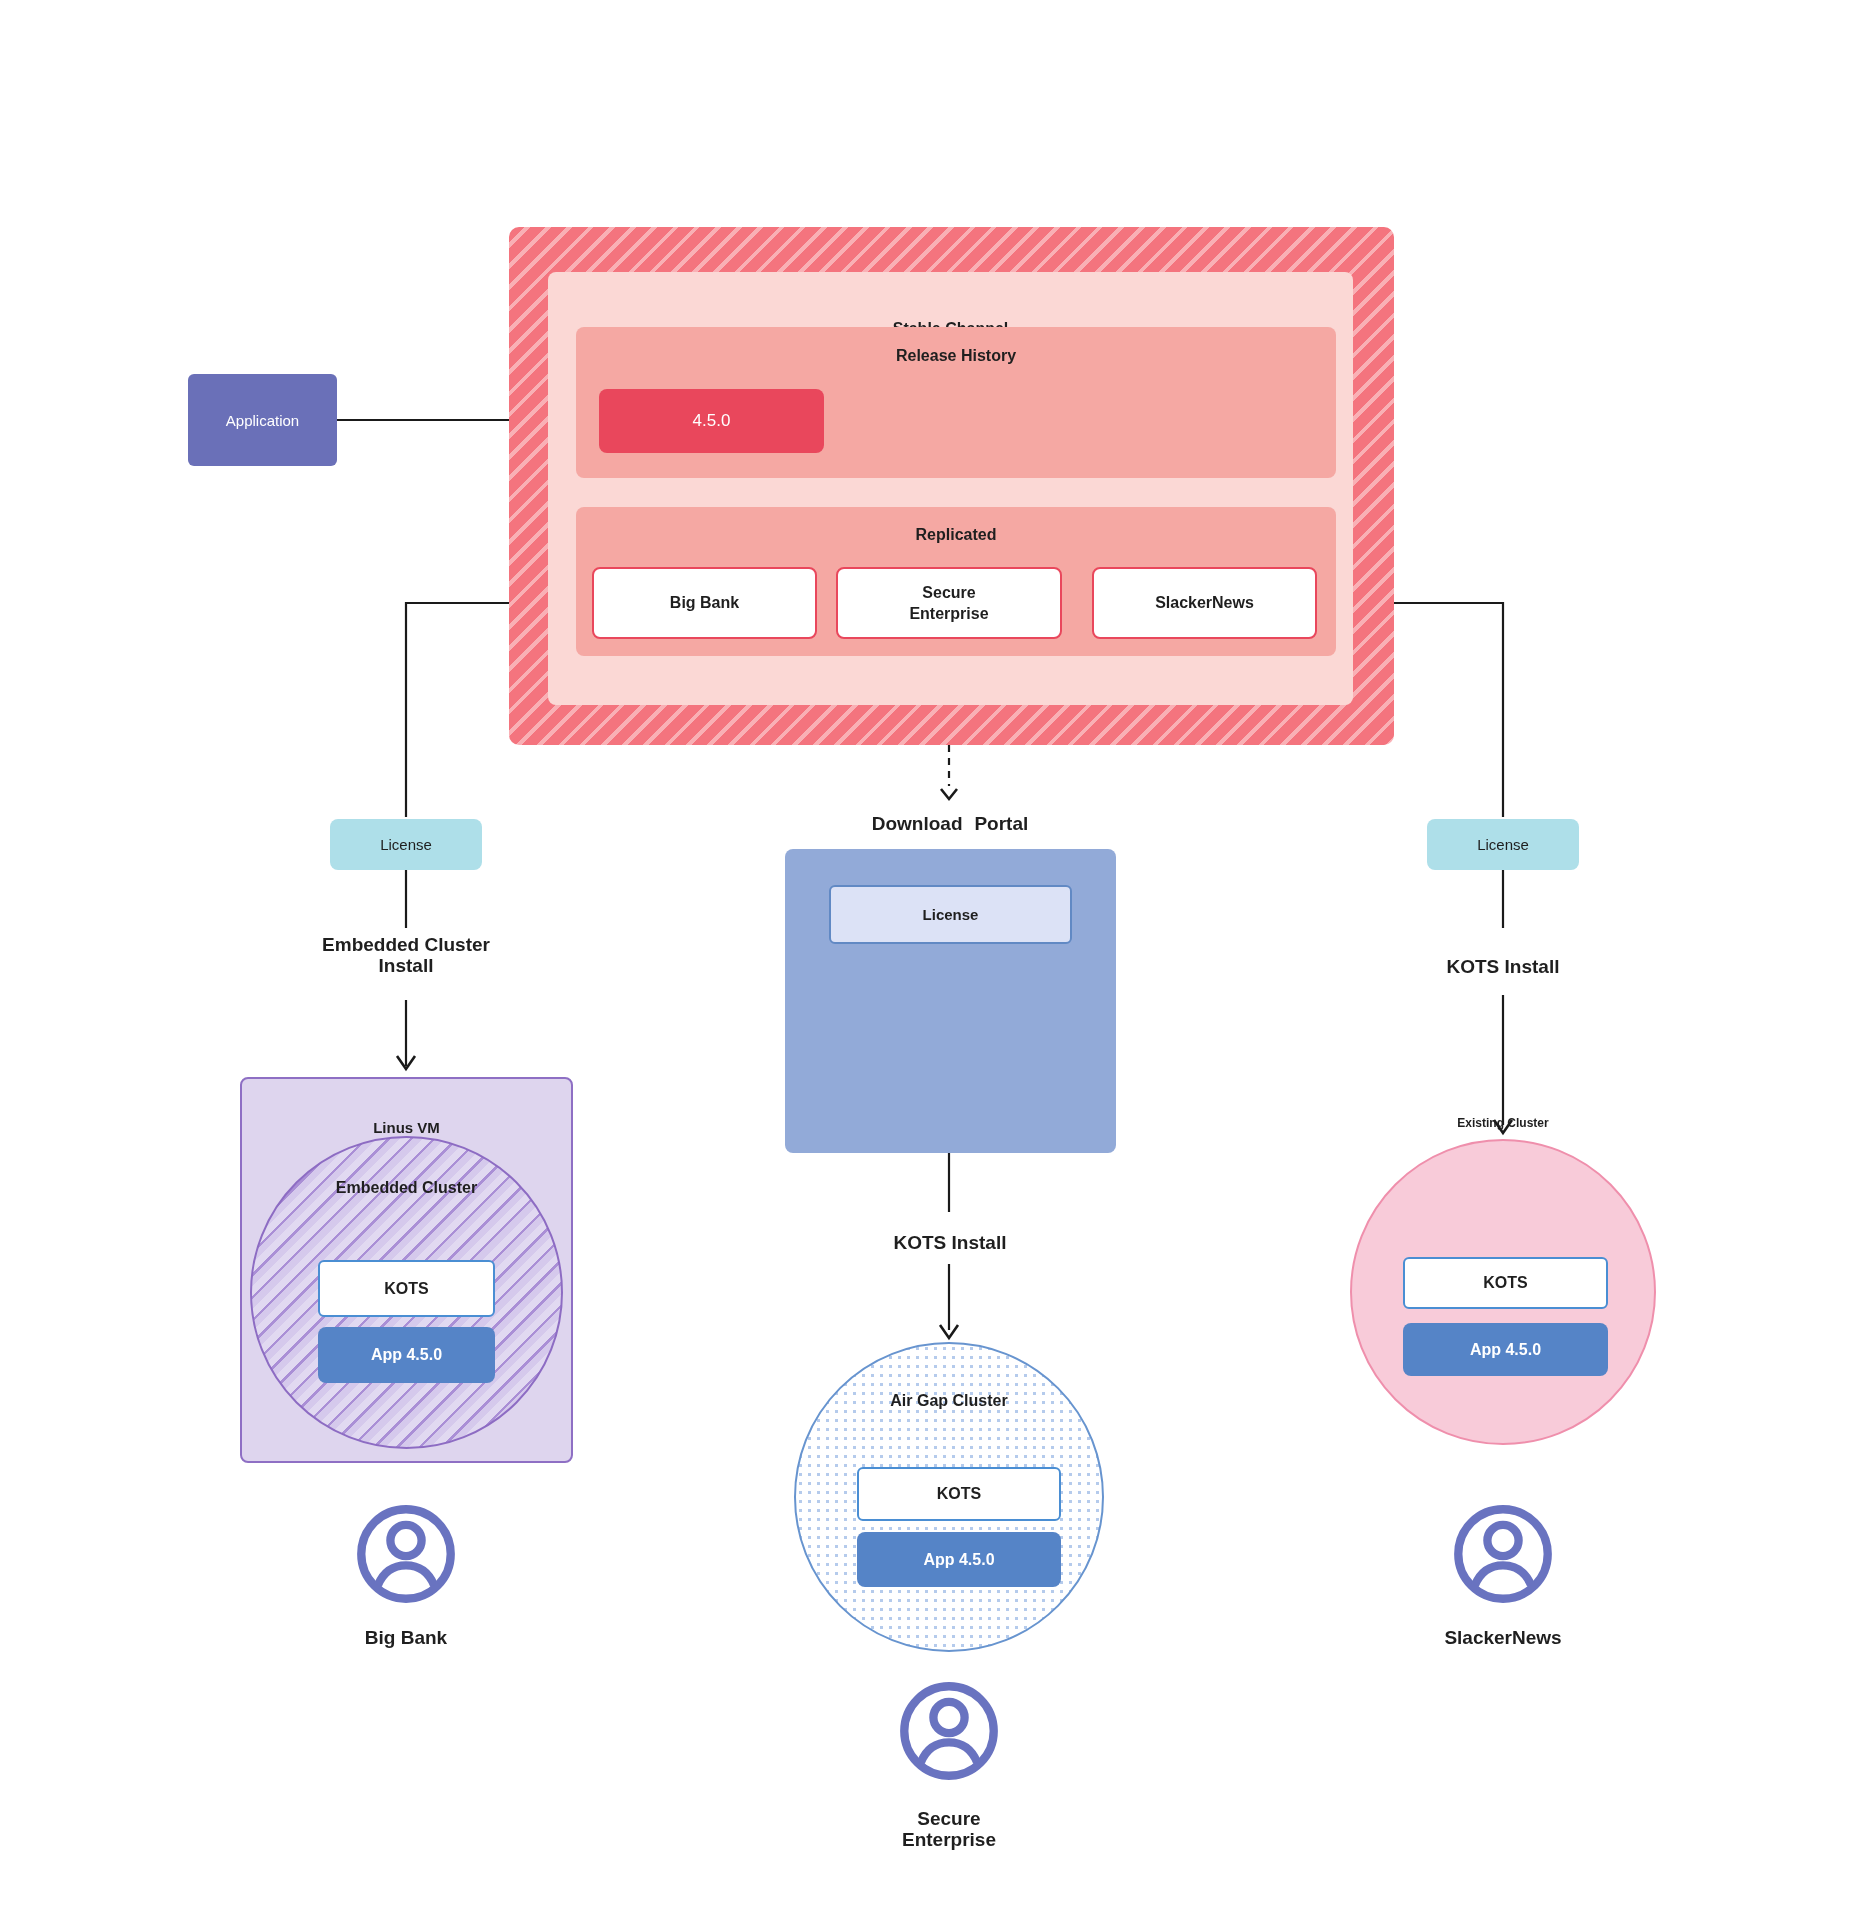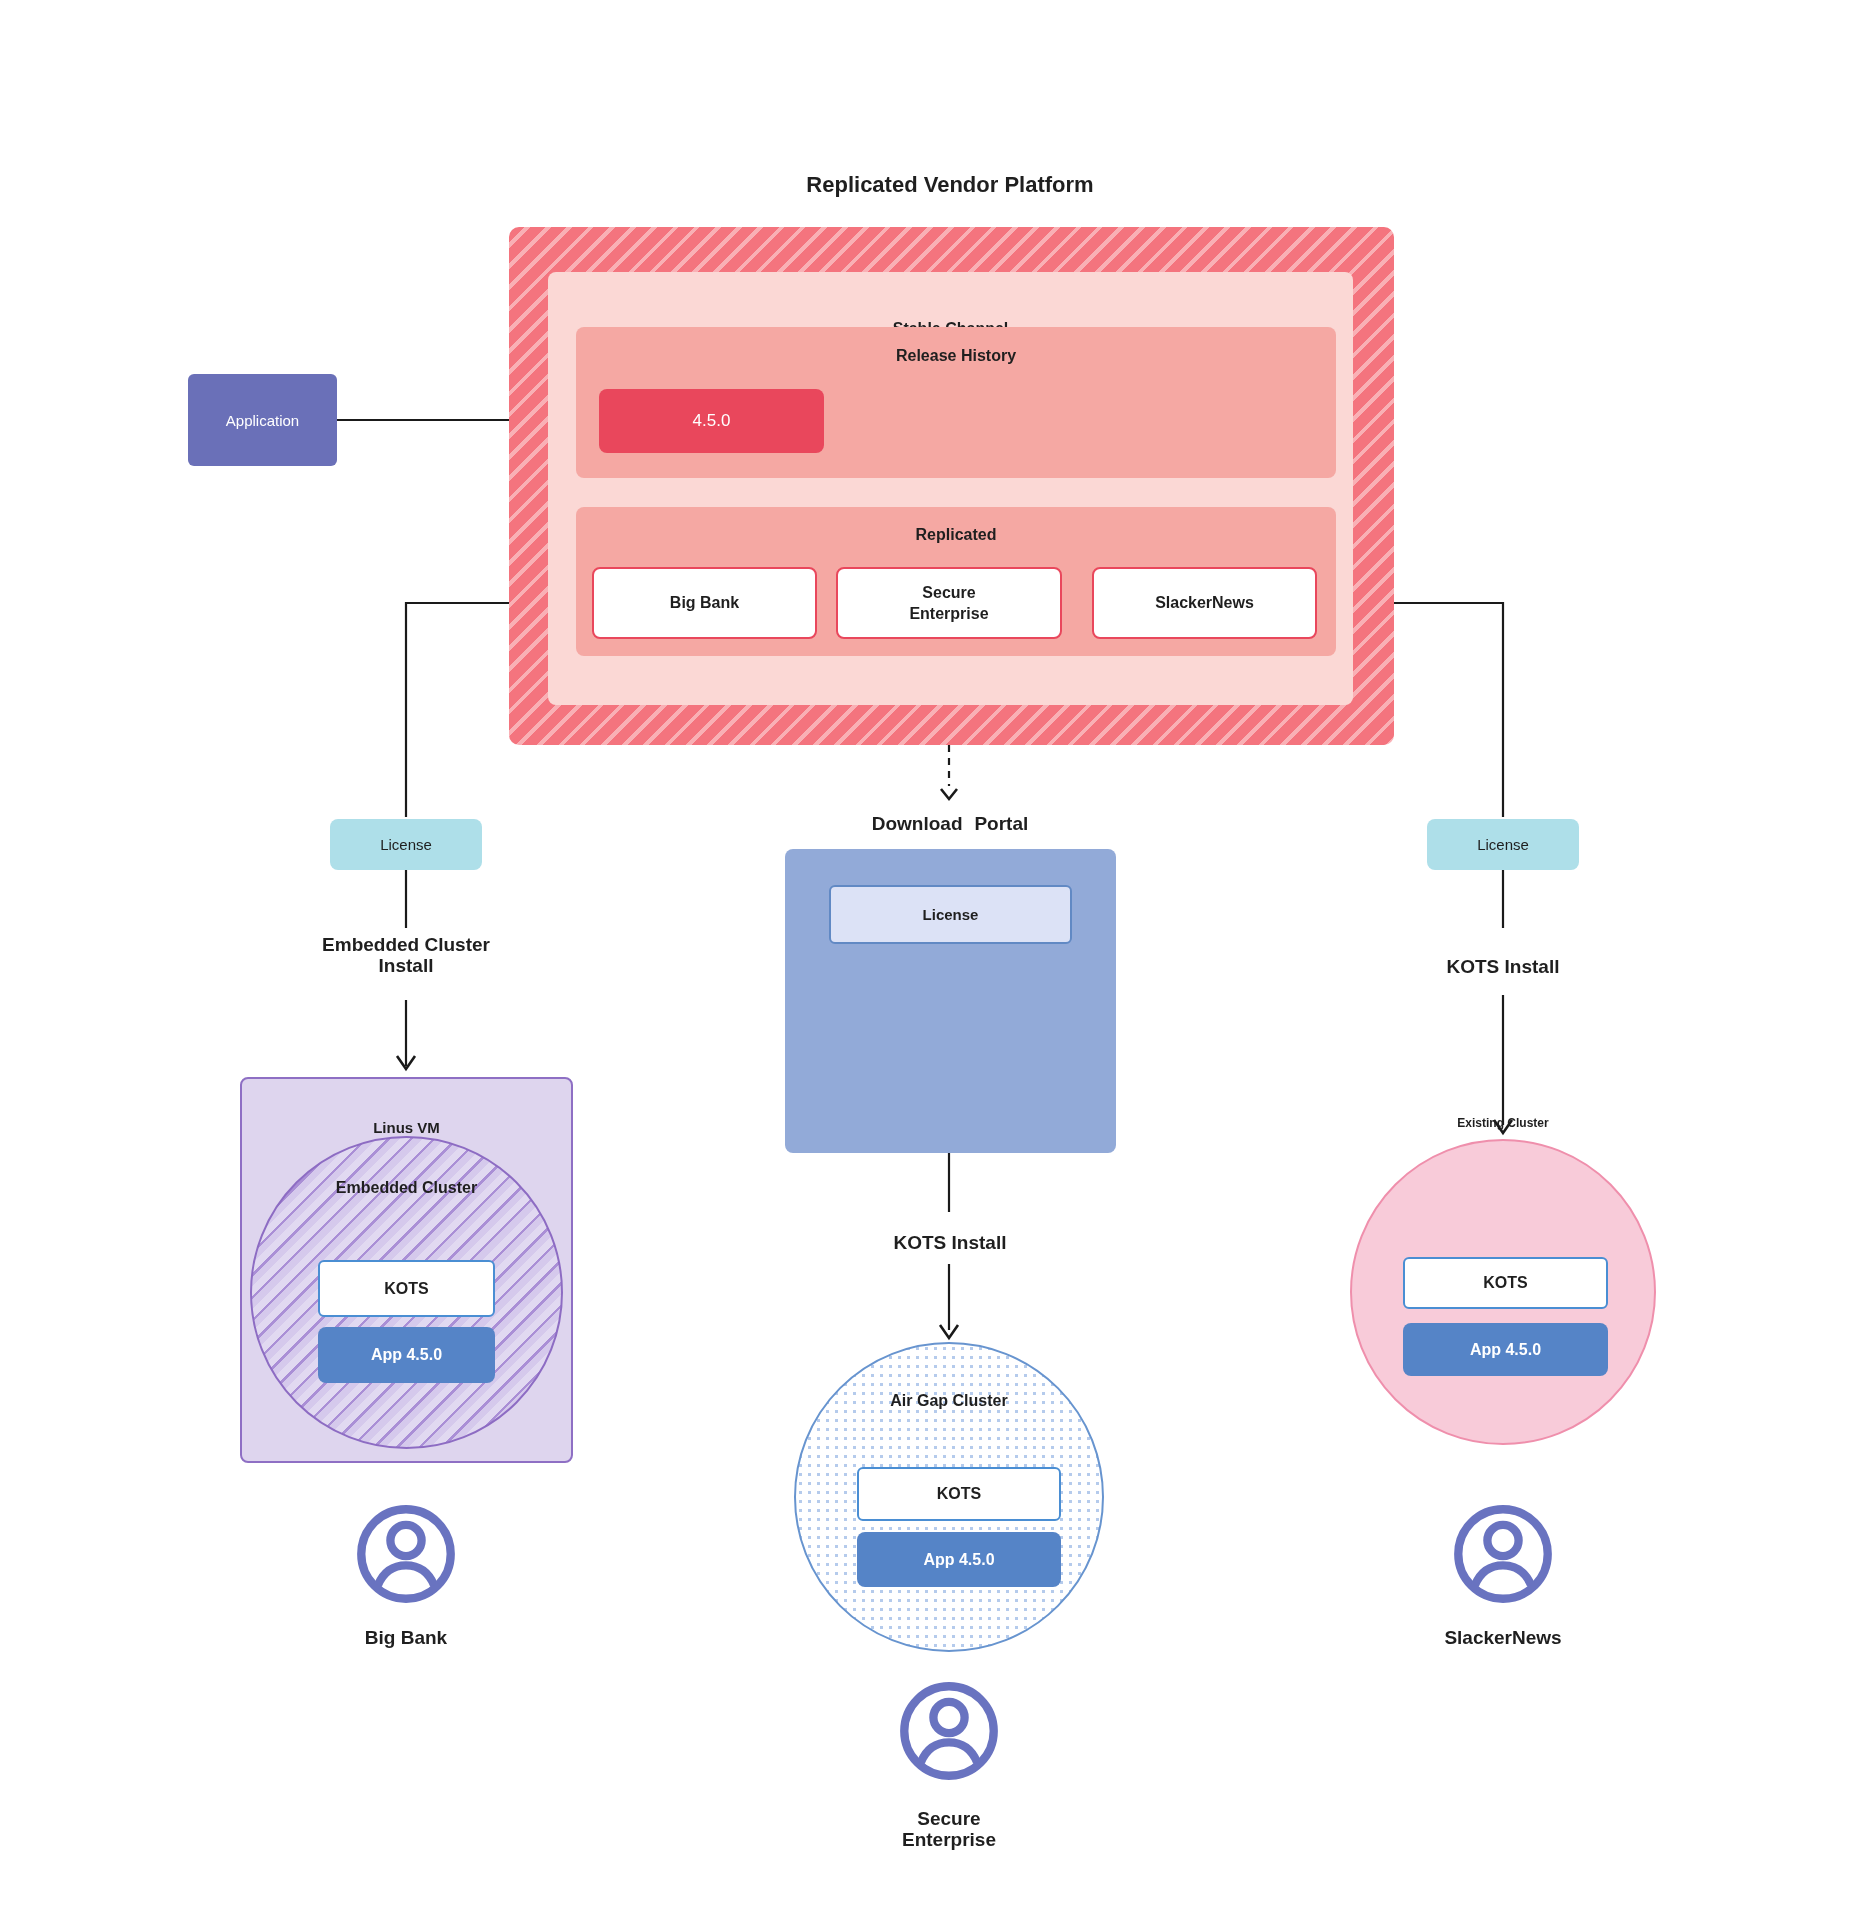--- a/index.html
+++ b/index.html
@@ -119,21 +119,20 @@
     <polyline points="1494,1120 1503,1133 1512,1120" stroke-width="2.6"></polyline>
 
     <path d="M406,1287 V1314" stroke-dasharray="5 5"></path>
     <polyline points="398,1311 406,1321 414,1311" stroke-width="2.6"></polyline>
     <path d="M949,1491 V1518" stroke-dasharray="5 5"></path>
     <polyline points="941,1516 949,1526 957,1516" stroke-width="2.6"></polyline>
     <path d="M1503,1279 V1306" stroke-dasharray="5 5"></path>
     <polyline points="1495,1304 1503,1314 1511,1304" stroke-width="2.6"></polyline>
   </svg>
 
-  <div class="abs title">Replicated Vendor Platform</div>
 
   <div class="abs platform-outer"></div>
   <div class="abs stable-panel"></div>
   <div class="abs stable-label ctr lbl">Stable Channel</div>
 
   <div class="abs salmon-panel release-panel"></div>
   <div class="abs release-label ctr lbl">Release History</div>
   <div class="abs release-current ctr">4.5.0</div>
 
   <div class="abs salmon-panel customers-panel"></div>

